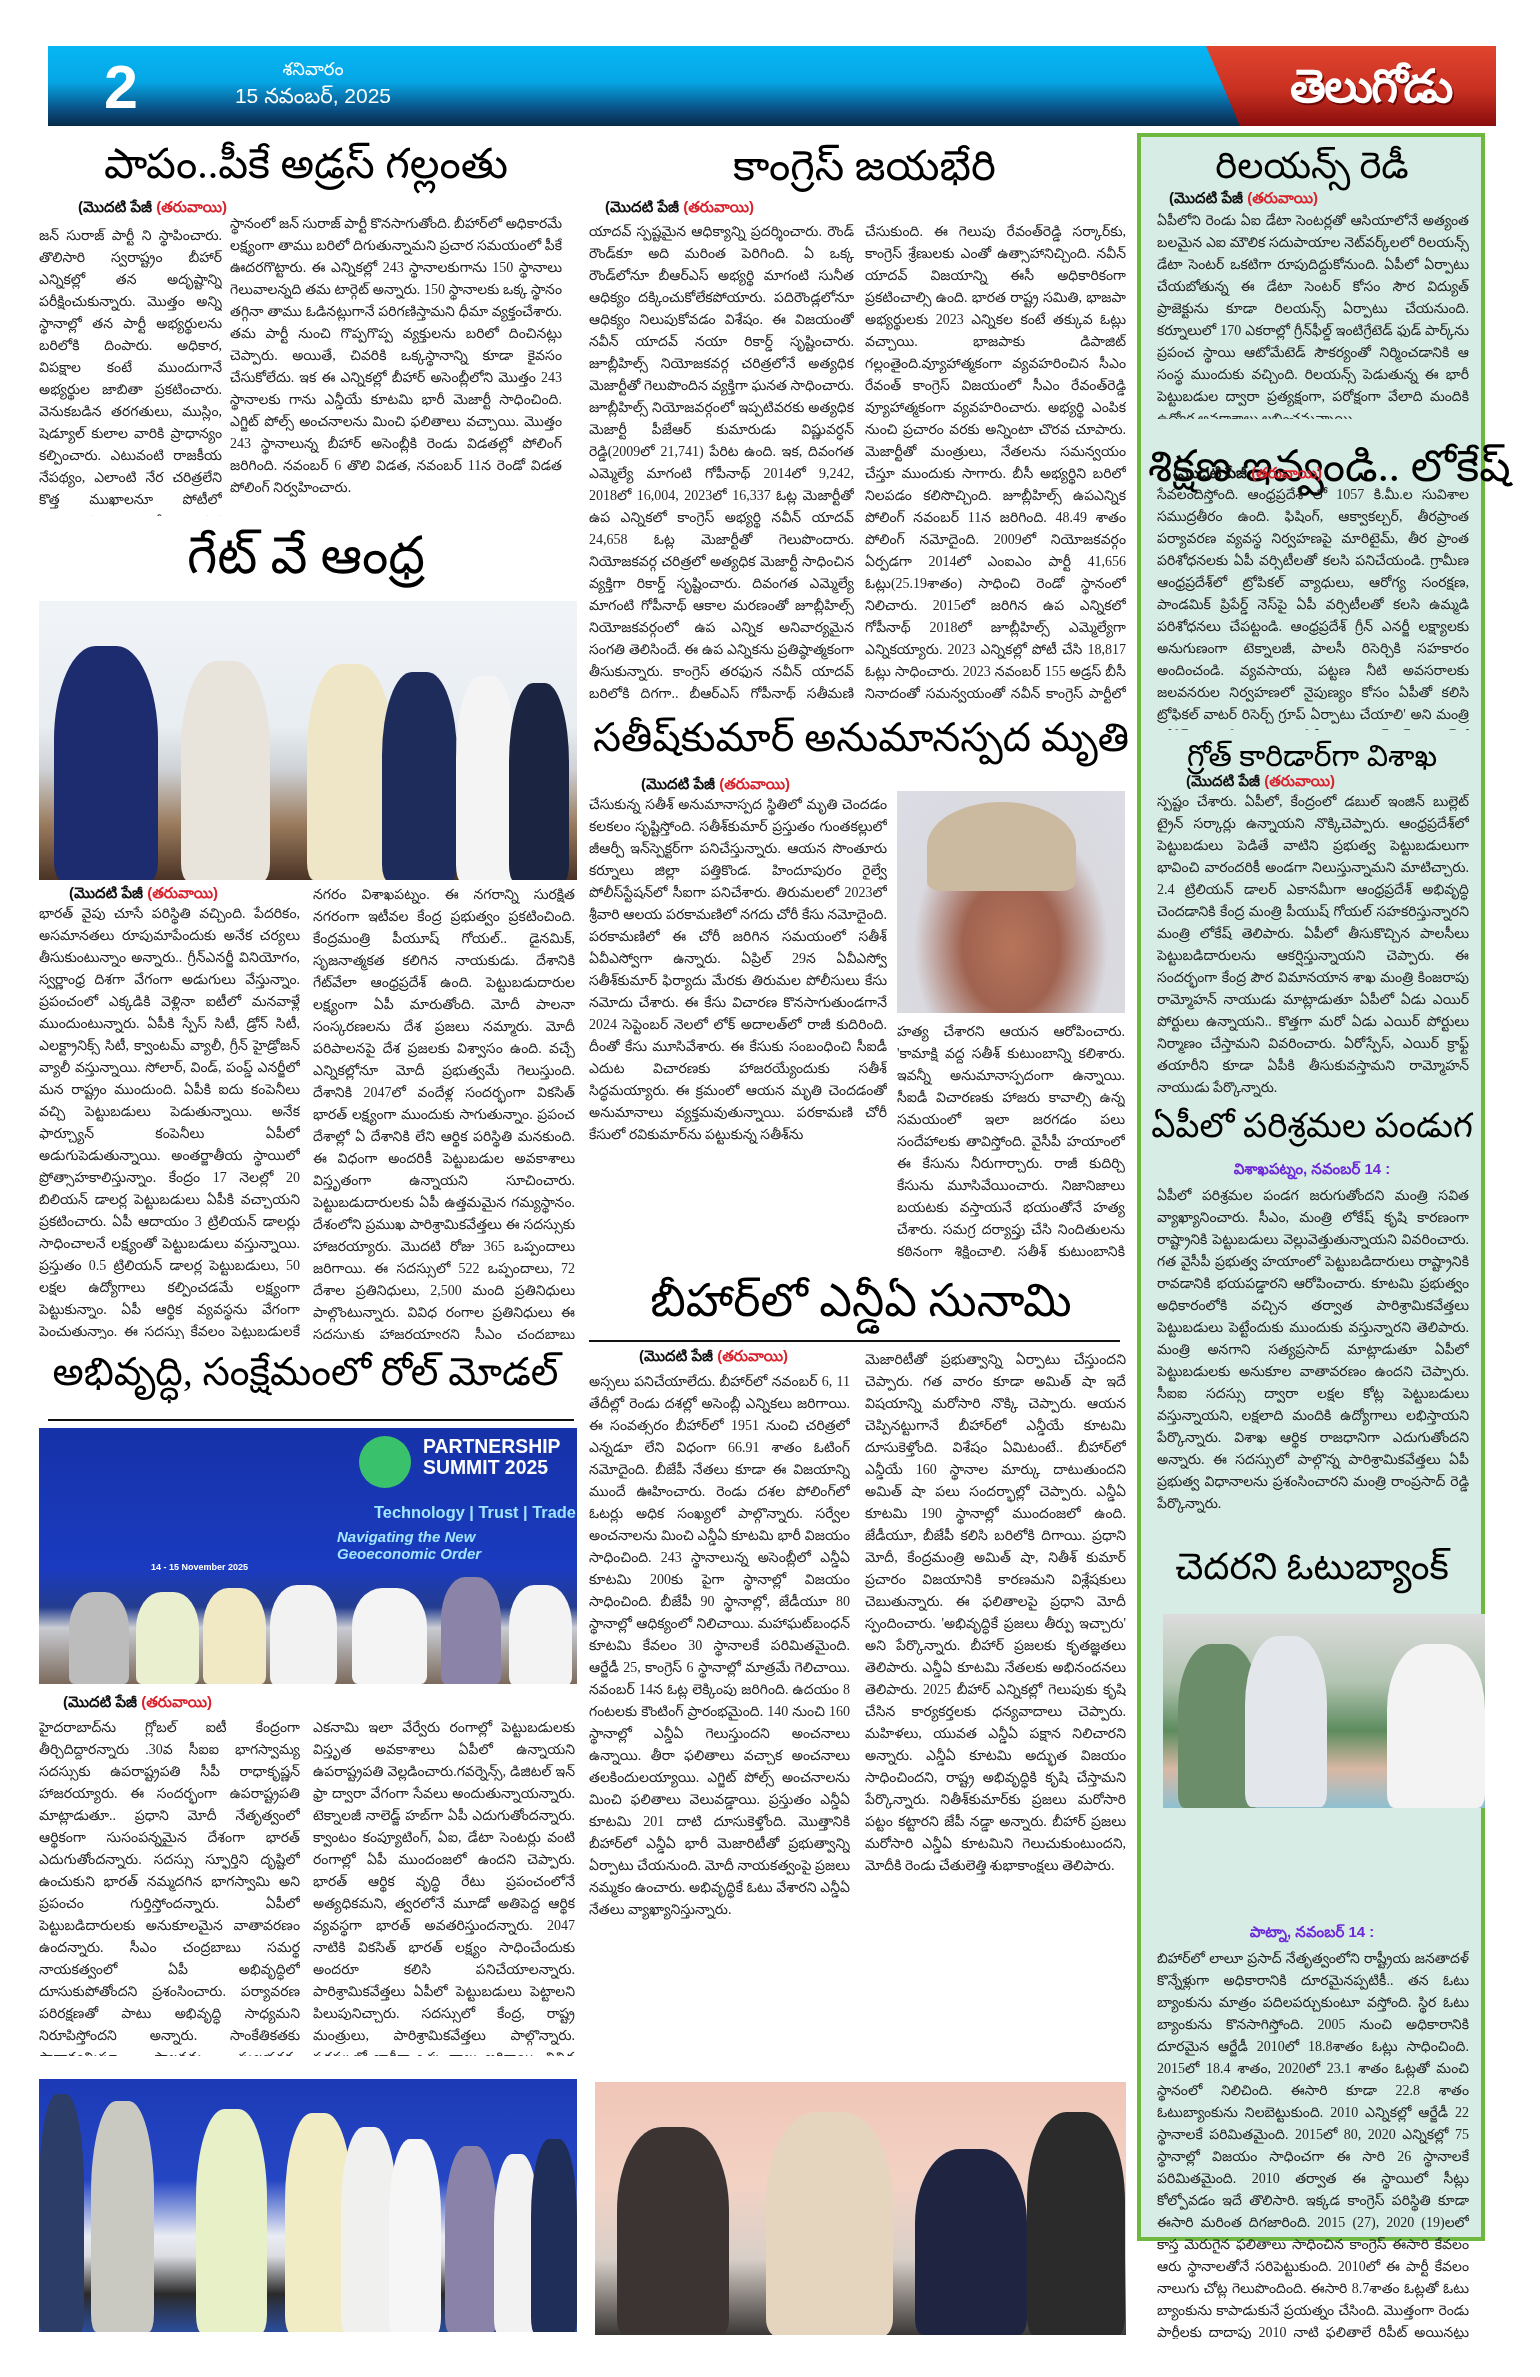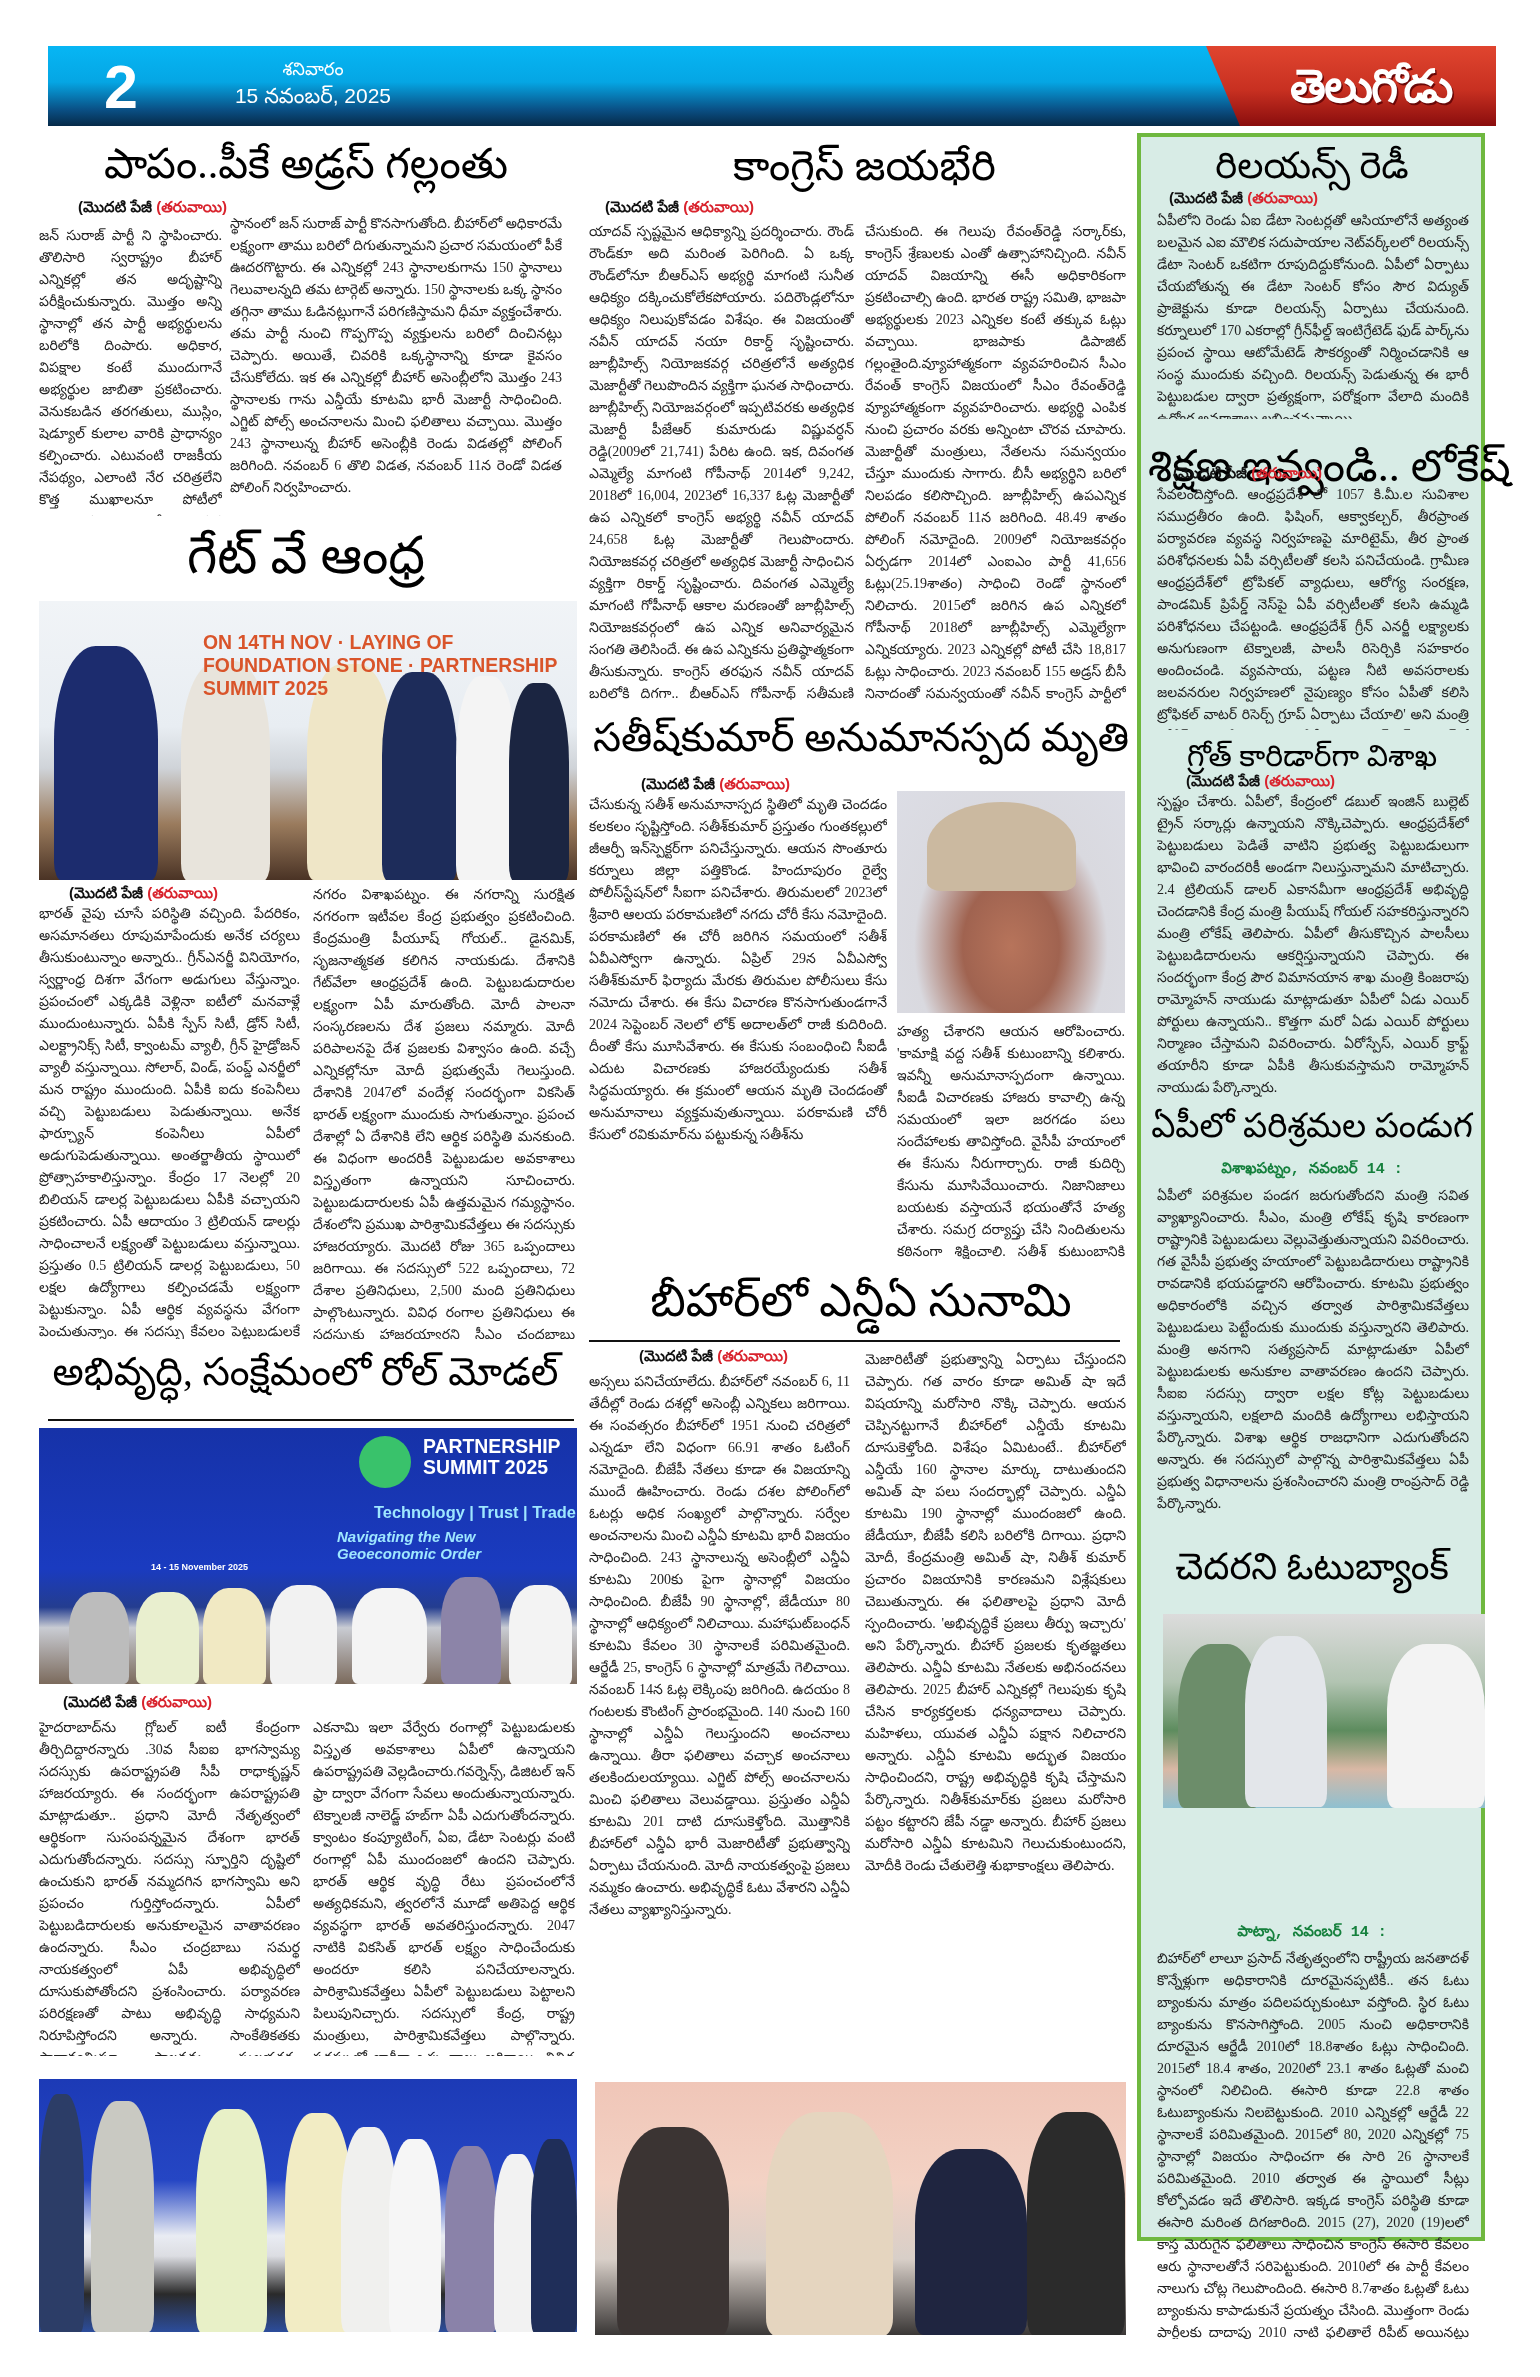--- a/index.html
+++ b/index.html
@@ -24,21 +24,21 @@
   .ph-summit1{background:linear-gradient(180deg,#f1f4f7 0%,#e8edf2 45%,#cfd3d8 60%,#9a7b5d 80%,#4a3325 100%);}
   .ph-summit2{background:linear-gradient(180deg,#1632a8 0%,#1a3bc0 55%,#243d8f 70%,#c9ccd3 78%,#7b6a5c 100%);}
   .ph-summit3{background:linear-gradient(180deg,#1c3ab6 0%,#2546c4 40%,#e9ecf3 62%,#dcdde2 70%,#2a2a2a 85%,#2c4d9c 100%);}
   .ph-police{background:radial-gradient(ellipse at 50% 70%,#b7745b 0%,#a06350 30%,#d9d9df 60%,#dcdde5 100%);}
   .ph-bjp{background:linear-gradient(180deg,#f0c6b8 0%,#f3d2c4 40%,#d8cfc8 70%,#3a3736 100%);}
   .ph-rjd{background:linear-gradient(180deg,#dcdcdc 0%,#b2c4b2 35%,#5d8c5e 60%,#d9b8a5 80%,#8fc0d0 100%);}
   .person{position:absolute;border-radius:40% 40% 8% 8%;}
   .photo-caption{position:absolute;font-family:"Liberation Sans",sans-serif;font-weight:bold;color:#fff;}
   
   .sidebar{left:1137px;top:133px;width:340px;height:2100px;background:#d8ece6;border:4.5px solid #6fb83f;}
-  .dateline{font-family:Liberation Mono, monospace;font-weight:bold;font-size:15px;text-align:center;color:#15803d;}
+  .dateline{font-family:Liberation Sans, sans-serif;font-weight:bold;font-size:15px;text-align:center;color:#6d28d9;}
 </style>
 </head>
 <body>
 
 <div class="abs masthead"></div>
 <div class="abs page-no">2</div>
 <div class="abs date-block">
   <div class="day">శనివారం</div>
   <div class="date">15 నవంబర్, 2025</div>
 </div>
@@ -56,21 +56,20 @@
 <div class="abs col" style="left:865px;top:221px;width:261px;height:484px;">చేసుకుంది. ఈ గెలుపు రేవంత్‌రెడ్డి సర్కార్‌కు, కాంగ్రెస్ శ్రేణులకు ఎంతో ఉత్సాహానిచ్చింది. నవీన్ యాదవ్ విజయాన్ని ఈసీ అధికారికంగా ప్రకటించాల్సి ఉంది. భారత రాష్ట్ర సమితి, భాజపా అభ్యర్థులకు 2023 ఎన్నికల కంటే తక్కువ ఓట్లు వచ్చాయి. భాజపాకు డిపాజిట్ గల్లంతైంది.వ్యూహాత్మకంగా వ్యవహరించిన సీఎం రేవంత్ కాంగ్రెస్ విజయంలో సీఎం రేవంత్‌రెడ్డి వ్యూహాత్మకంగా వ్యవహరించారు. అభ్యర్థి ఎంపిక నుంచి ప్రచారం వరకు అన్నింటా చొరవ చూపారు. మెజార్టీతో మంత్రులు, నేతలను సమన్వయం చేస్తూ ముందుకు సాగారు. బీసీ అభ్యర్థిని బరిలో నిలపడం కలిసొచ్చింది. జూబ్లీహిల్స్ ఉపఎన్నిక పోలింగ్ నవంబర్ 11న జరిగింది. 48.49 శాతం పోలింగ్ నమోదైంది. 2009లో నియోజకవర్గం ఏర్పడగా 2014లో ఎంఐఎం పార్టీ 41,656 ఓట్లు(25.19శాతం) సాధించి రెండో స్థానంలో నిలిచారు. 2015లో జరిగిన ఉప ఎన్నికలో గోపీనాథ్ 2018లో జూబ్లీహిల్స్ ఎమ్మెల్యేగా ఎన్నికయ్యారు. 2023 ఎన్నికల్లో పోటీ చేసి 18,817 ఓట్లు సాధించారు. 2023 నవంబర్ 155 అడ్రస్ బీసీ నినాదంతో సమన్వయంతో నవీన్ కాంగ్రెస్ పార్టీలో చేరారు.</div>
 
 <div class="abs hl" style="left:45px;top:522px;width:522px;font-size:52px;line-height:67px;">గేట్ వే ఆంధ్ర</div>
 <div class="abs photo ph-summit1" style="left:39px;top:601px;width:538px;height:279px;">
   <div class="person" style="left:15px;top:45px;width:104px;height:235px;background:#1c2c6e;"></div>
   <div class="person" style="left:142px;top:60px;width:89px;height:220px;background:#e8e4dc;"></div>
   <div class="person" style="left:268px;top:63px;width:86px;height:216px;background:#efe6c7;"></div>
   <div class="person" style="left:343px;top:71px;width:75px;height:209px;background:#1d2c5a;"></div>
   <div class="person" style="left:417px;top:75px;width:60px;height:205px;background:#f4f4f4;"></div>
   <div class="person" style="left:470px;top:82px;width:60px;height:198px;background:#1b2541;"></div>
-  <div class="photo-caption" style="left:164px;top:30px;color:#d9542a;font-size:19.4px;">ON 14TH NOV · LAYING OF FOUNDATION STONE · PARTNERSHIP SUMMIT 2025</div>
 </div>
 <div class="abs cont" style="left:69px;top:884px;"><span>(మొదటి పేజీ </span><span class="red">(తరువాయి)</span></div>
 <div class="abs col" style="left:39px;top:903px;width:261px;height:436px;">భారత్ వైపు చూసే పరిస్థితి వచ్చింది. పేదరికం, అసమానతలు రూపుమాపేందుకు అనేక చర్యలు తీసుకుంటున్నాం అన్నారు.. గ్రీన్‌ఎనర్జీ వినియోగం, స్వర్ణాంధ్ర దిశగా వేగంగా అడుగులు వేస్తున్నాం. ప్రపంచంలో ఎక్కడికి వెళ్లినా ఐటీలో మనవాళ్లే ముందుంటున్నారు. ఏపీకి స్పేస్ సిటీ, డ్రోన్ సిటీ, ఎలక్ట్రానిక్స్ సిటీ, క్వాంటమ్ వ్యాలీ, గ్రీన్ హైడ్రోజన్ వ్యాలీ వస్తున్నాయి. సోలార్, విండ్, పంప్డ్ ఎనర్జీలో మన రాష్ట్రం ముందుంది. ఏపీకి ఐదు కంపెనీలు వచ్చి పెట్టుబడులు పెడుతున్నాయి. అనేక ఫార్చ్యూన్ కంపెనీలు ఏపీలో అడుగుపెడుతున్నాయి. అంతర్జాతీయ స్థాయిలో ప్రోత్సాహకాలిస్తున్నాం. కేంద్రం 17 నెలల్లో 20 బిలియన్ డాలర్ల పెట్టుబడులు ఏపీకి వచ్చాయని ప్రకటించారు. ఏపీ ఆదాయం 3 ట్రిలియన్ డాలర్లు సాధించాలనే లక్ష్యంతో పెట్టుబడులు వస్తున్నాయి. ప్రస్తుతం 0.5 ట్రిలియన్ డాలర్ల పెట్టుబడులు, 50 లక్షల ఉద్యోగాలు కల్పించడమే లక్ష్యంగా పెట్టుకున్నాం. ఏపీ ఆర్థిక వ్యవస్థను వేగంగా పెంచుతున్నాం. ఈ సదస్సు కేవలం పెట్టుబడులకే కాదు, వ్యాపారం, ఒప్పందాల కోసం మాత్రమే కాదని చెప్పారు. ఈ సమ్మిట్ మేధోమథనానికి వేదిక అని, అభివృద్ధికి చర్చలు జరుగుతాయని సీఎం చంద్రబాబు పేర్కొన్నారు. 'దేశంలోనే సుందరమైన</div>
 <div class="abs col" style="left:313px;top:884px;width:262px;height:455px;">నగరం విశాఖపట్నం. ఈ నగరాన్ని సురక్షిత నగరంగా ఇటీవల కేంద్ర ప్రభుత్వం ప్రకటించింది. కేంద్రమంత్రి పీయూష్ గోయల్.. డైనమిక్, సృజనాత్మకత కలిగిన నాయకుడు. దేశానికి గేట్‌వేలా ఆంధ్రప్రదేశ్ ఉంది. పెట్టుబడుదారుల లక్ష్యంగా ఏపీ మారుతోంది. మోదీ పాలనా సంస్కరణలను దేశ ప్రజలు నమ్మారు. మోదీ పరిపాలనపై దేశ ప్రజలకు విశ్వాసం ఉంది. వచ్చే ఎన్నికల్లోనూ మోదీ ప్రభుత్వమే గెలుస్తుంది. దేశానికి 2047లో వందేళ్ల సందర్భంగా వికసిత్ భారత్ లక్ష్యంగా ముందుకు సాగుతున్నాం. ప్రపంచ దేశాల్లో ఏ దేశానికి లేని ఆర్థిక పరిస్థితి మనకుంది. ఈ విధంగా అందరికీ పెట్టుబడుల అవకాశాలు విస్తృతంగా ఉన్నాయని సూచించారు. పెట్టుబడుదారులకు ఏపీ ఉత్తమమైన గమ్యస్థానం. దేశంలోని ప్రముఖ పారిశ్రామికవేత్తలు ఈ సదస్సుకు హాజరయ్యారు. మొదటి రోజు 365 ఒప్పందాలు జరిగాయి. ఈ సదస్సులో 522 ఒప్పందాలు, 72 దేశాల ప్రతినిధులు, 2,500 మంది ప్రతినిధులు పాల్గొంటున్నారు. వివిధ రంగాల ప్రతినిధులు ఈ సదస్సుకు హాజరయ్యారని సీఎం చంద్రబాబు పేర్కొన్నారు.</div>
 
 <div class="abs hl" style="left:589px;top:708px;width:544px;font-size:40px;line-height:60px;">సతీష్‌కుమార్ అనుమానస్పద మృతి</div>
 <div class="abs cont" style="left:641px;top:775px;"><span>(మొదటి పేజీ </span><span class="red">(తరువాయి)</span></div>
 <div class="abs col" style="left:589px;top:794px;width:298px;height:484px;">చేసుకున్న సతీశ్ అనుమానాస్పద స్థితిలో మృతి చెందడం కలకలం సృష్టిస్తోంది. సతీశ్‌కుమార్ ప్రస్తుతం గుంతకల్లులో జీఆర్పీ ఇన్‌స్పెక్టర్‌గా పనిచేస్తున్నారు. ఆయన సొంతూరు కర్నూలు జిల్లా పత్తికొండ. హిందూపురం రైల్వే పోలీస్‌స్టేషన్‌లో సీఐగా పనిచేశారు. తిరుమలలో 2023లో శ్రీవారి ఆలయ పరకామణిలో నగదు చోరీ కేసు నమోదైంది. పరకామణిలో ఈ చోరీ జరిగిన సమయంలో సతీశ్ ఏవీఎస్వోగా ఉన్నారు. ఏప్రిల్ 29న ఏవీఎస్వో సతీశ్‌కుమార్ ఫిర్యాదు మేరకు తిరుమల పోలీసులు కేసు నమోదు చేశారు. ఈ కేసు విచారణ కొనసాగుతుండగానే 2024 సెప్టెంబర్ నెలలో లోక్ అదాలత్‌లో రాజీ కుదిరింది. దీంతో కేసు మూసివేశారు. ఈ కేసుకు సంబంధించి సీఐడీ ఎదుట విచారణకు హాజరయ్యేందుకు సతీశ్ సిద్ధమయ్యారు. ఈ క్రమంలో ఆయన మృతి చెందడంతో అనుమానాలు వ్యక్తమవుతున్నాయి. పరకామణి చోరీ కేసులో రవికుమార్‌ను పట్టుకున్న సతీశ్‌ను</div>
 <div class="abs photo ph-police" style="left:897px;top:791px;width:228px;height:222px;">
   <div class="person" style="left:30px;top:11.2px;width:149px;height:89px;background:#cbb9a0;border-radius:50% 50% 10% 10%;"></div>

